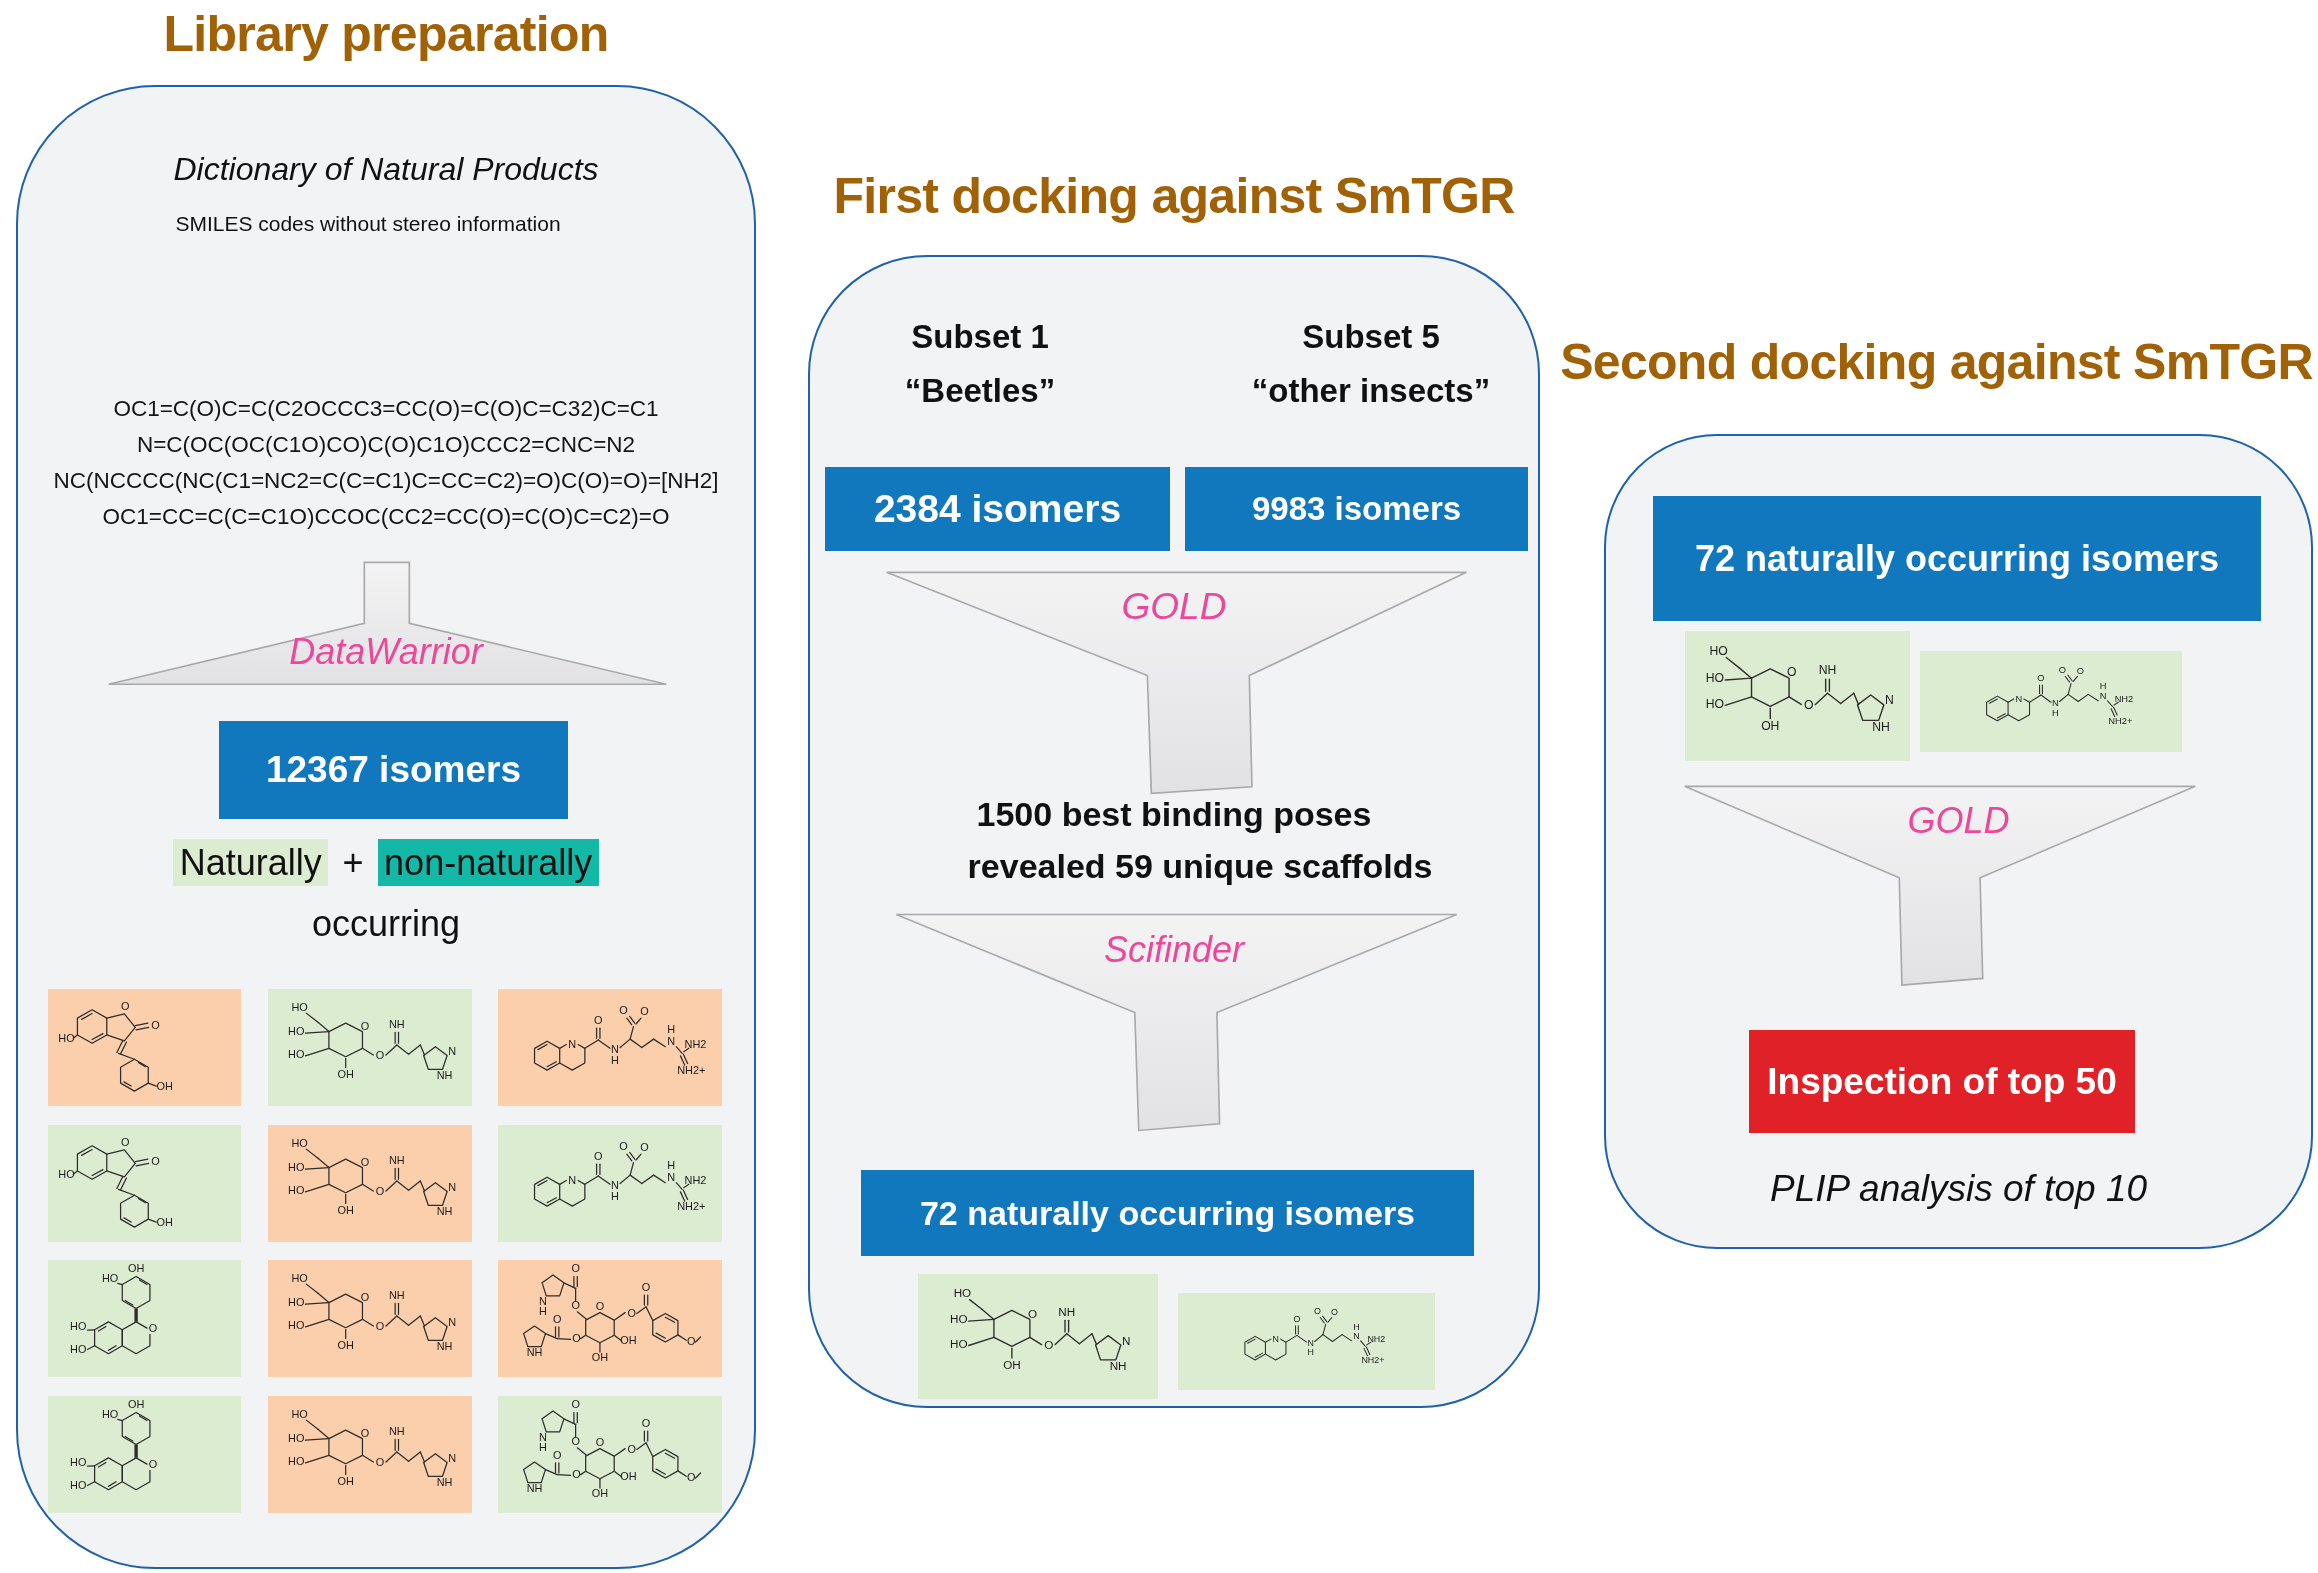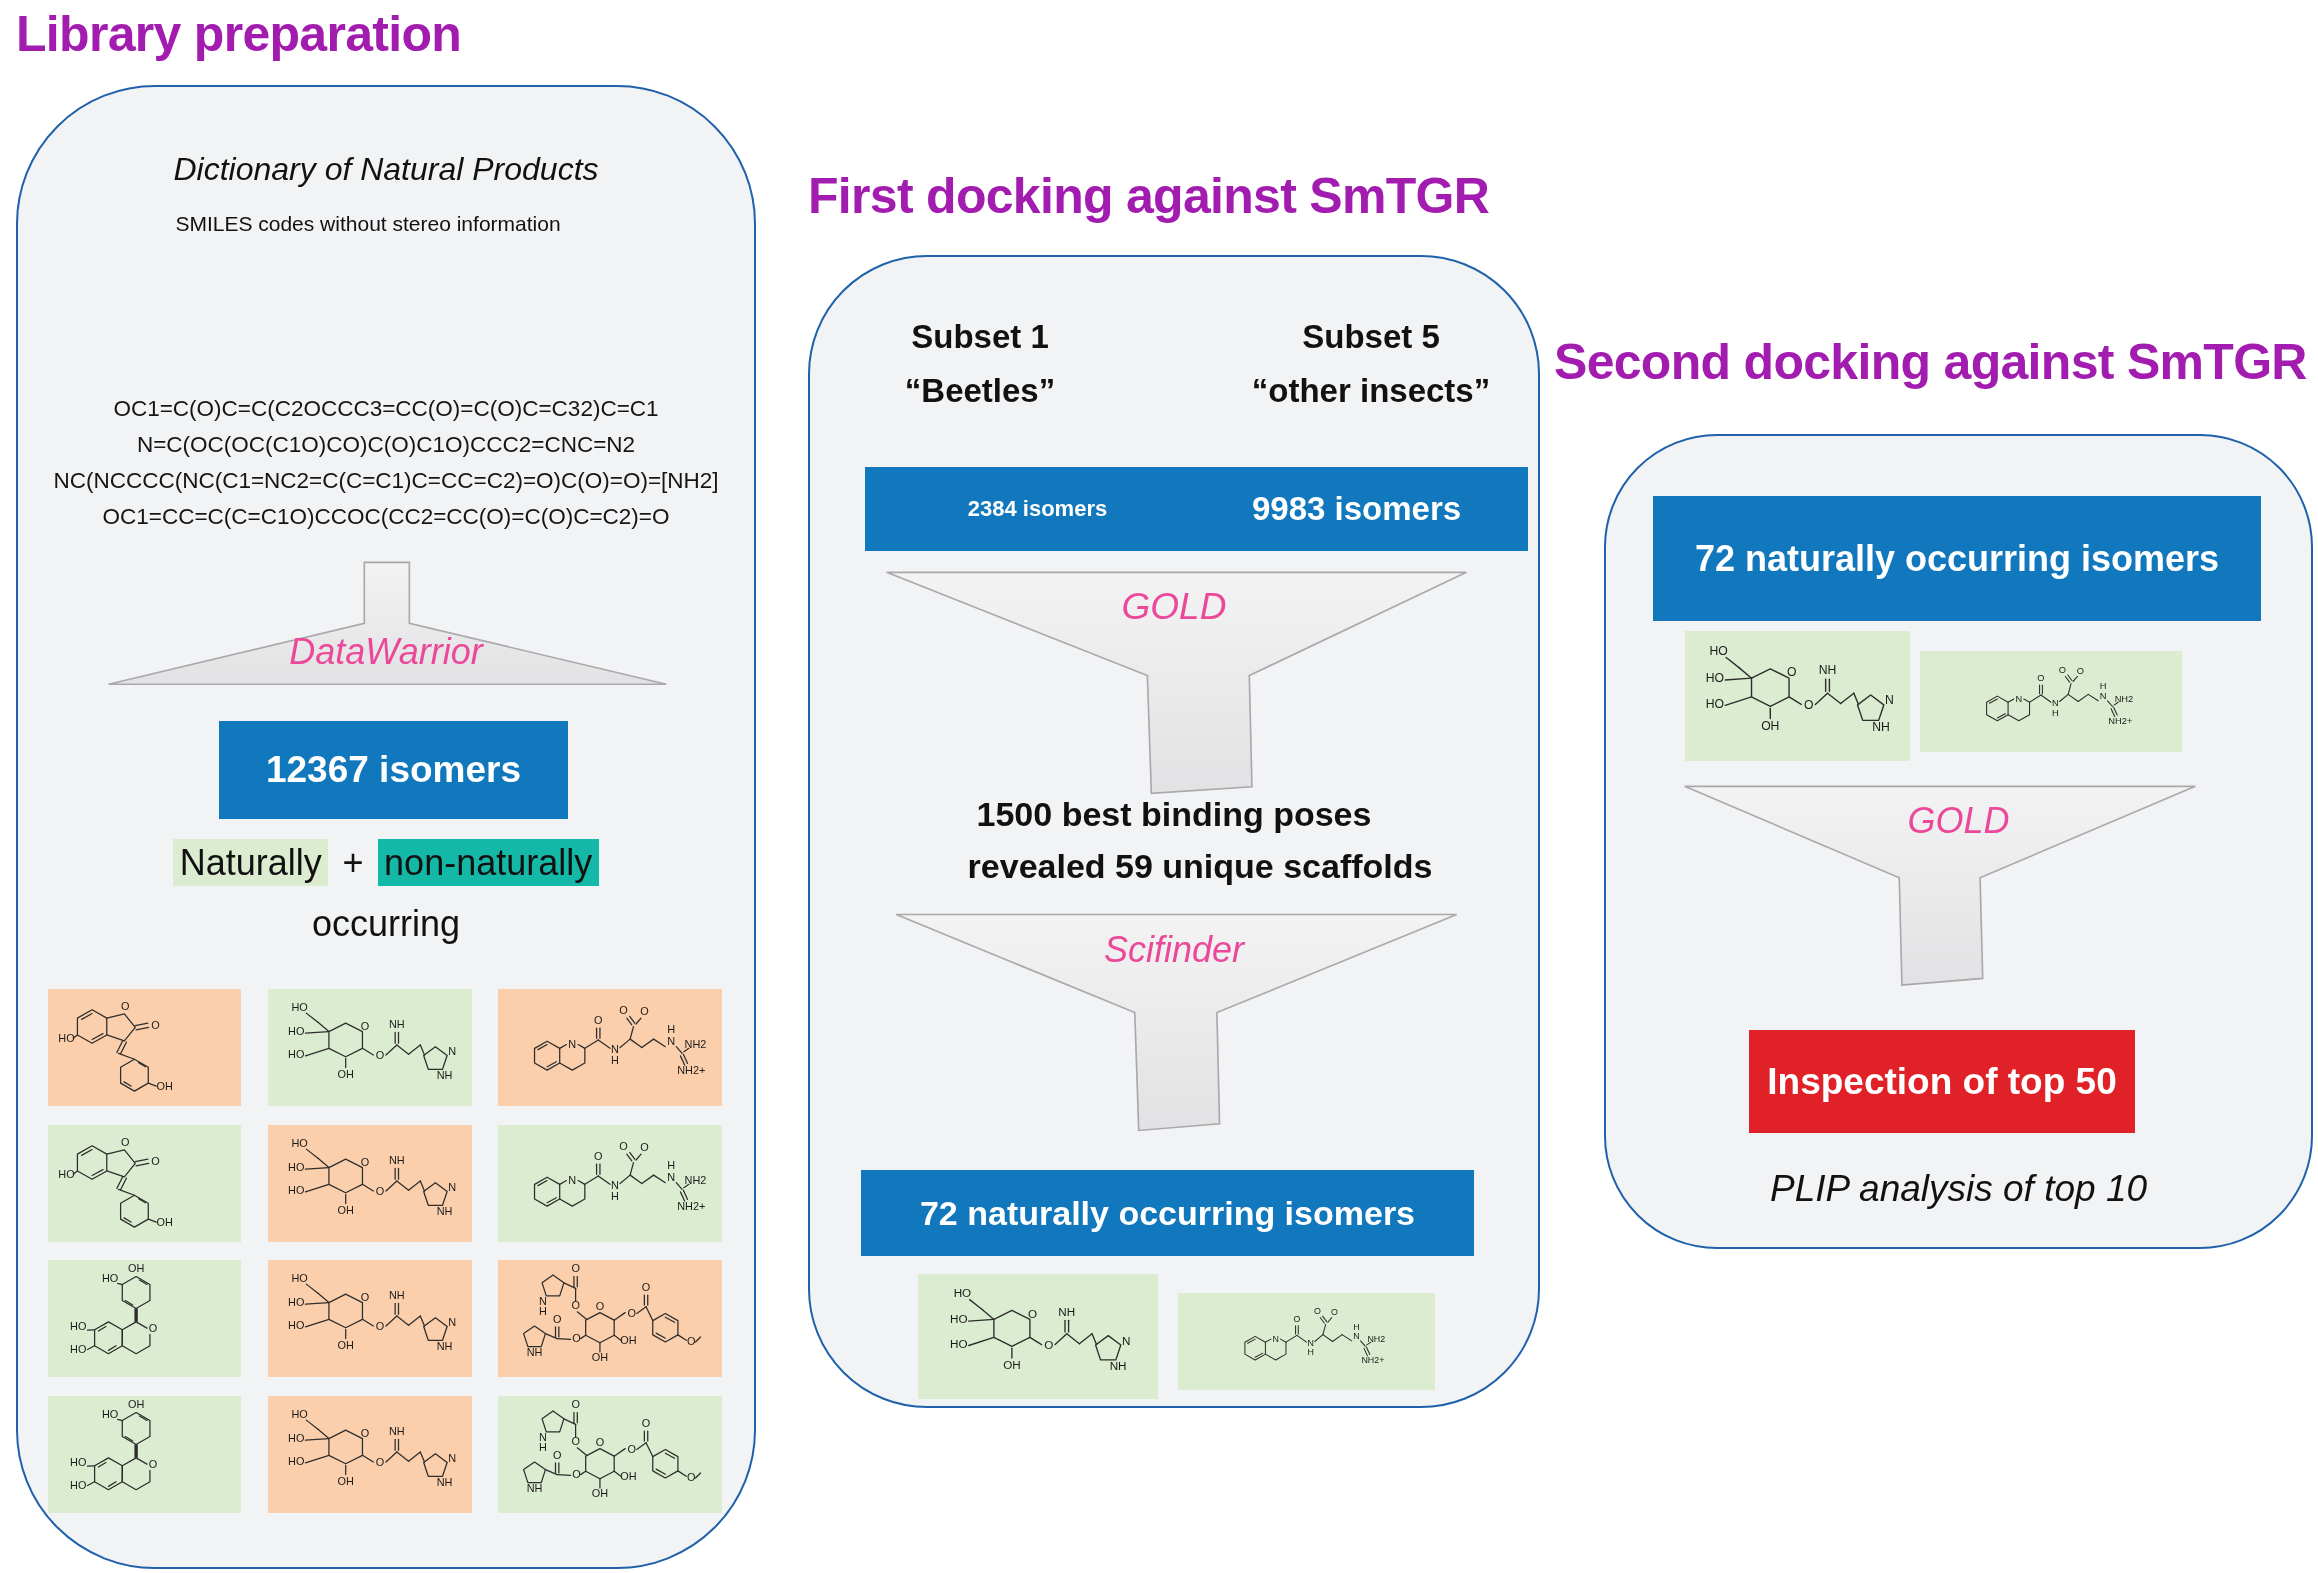--- a/index.html
+++ b/index.html
@@ -1,22 +1,22 @@
 <!DOCTYPE html>
 <html style="font-size:10.6px"><head>
 <meta charset="utf-8">
 <style>
   html,body{margin:0;padding:0;background:#ffffff;}
   .canvas{
     position:relative;width:2319px;height:1574px;background:#ffffff;
     font-family:"Liberation Sans",sans-serif;color:#111;overflow:hidden;
   }
   .section-title{
-    position:absolute;font-weight:bold;font-size:50px;color:#a21caf;
-    letter-spacing:-0.7px;
+    position:absolute;font-weight:bold;font-size:50px;color:#a16207;
+    text-align:center;letter-spacing:-0.7px;
   }
   .panel{
     position:absolute;background:#f2f3f5;border:2.7px solid #2061ab;
     box-sizing:border-box;
   }
   .bluebox{
     position:absolute;background:#1178bd;color:#ffffff;font-weight:bold;
     display:flex;align-items:center;justify-content:center;text-align:center;
   }
   .redbox{
@@ -303,21 +303,21 @@
 
   <div class="section-title" style="left:808px;top:167px;width:732px;">First docking against SmTGR</div>
 
   <div class="panel" style="left:808px;top:255px;width:732px;height:1153px;border-radius:119px;"></div>
 
   <div class="center-text" style="left:834px;top:318px;width:292px;font-size:33px;font-weight:bold;">Subset 1</div>
   <div class="center-text" style="left:834px;top:372px;width:292px;font-size:33px;font-weight:bold;">“Beetles”</div>
   <div class="center-text" style="left:1225px;top:318px;width:292px;font-size:33px;font-weight:bold;">Subset 5</div>
   <div class="center-text" style="left:1225px;top:372px;width:292px;font-size:33px;font-weight:bold;">“other insects”</div>
 
-  <div class="bluebox" style="left:865px;top:467px;width:345px;height:84px;font-size:22px;">2384 isomers</div>
+  <div class="bluebox" style="left:825px;top:467px;width:345px;height:84px;font-size:39px;">2384 isomers</div>
   <div class="bluebox" style="left:1185px;top:467px;width:343px;height:84px;font-size:33px;">9983 isomers</div>
 
   <svg class="funnel-svg" style="left:885px;top:571px;" width="583" height="225" viewBox="0 0 880 340">
     <polygon class="funnel-shape" points="2,2 878,2 550,158 554,326 402,336 396,158"></polygon>
   </svg>
   <div class="funnel-label" style="left:808px;top:586px;width:732px;font-size:37px;">GOLD</div>
 
   <div class="center-text" style="left:808px;top:795px;width:732px;font-size:34px;font-weight:bold;">1500 best binding poses</div>
   <div class="center-text" style="left:808px;top:847px;width:732px;font-size:34px;font-weight:bold;margin-left:26px;">revealed 59 unique scaffolds</div>
 

